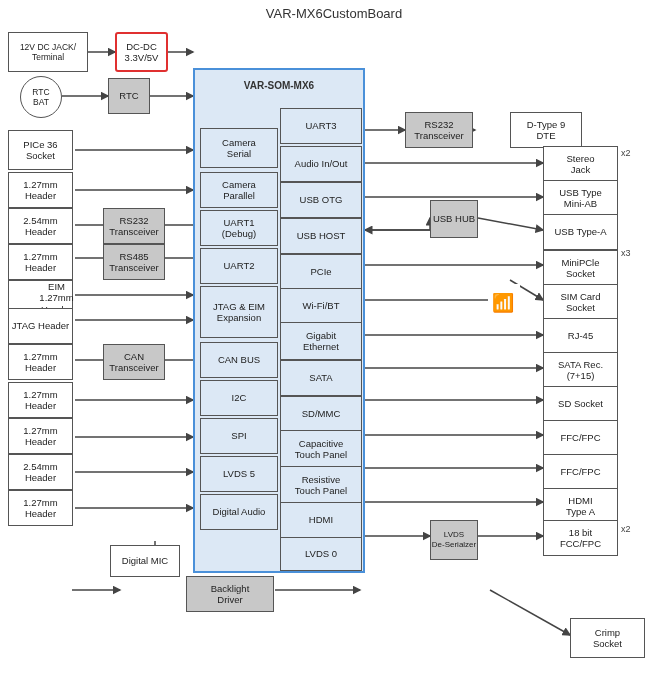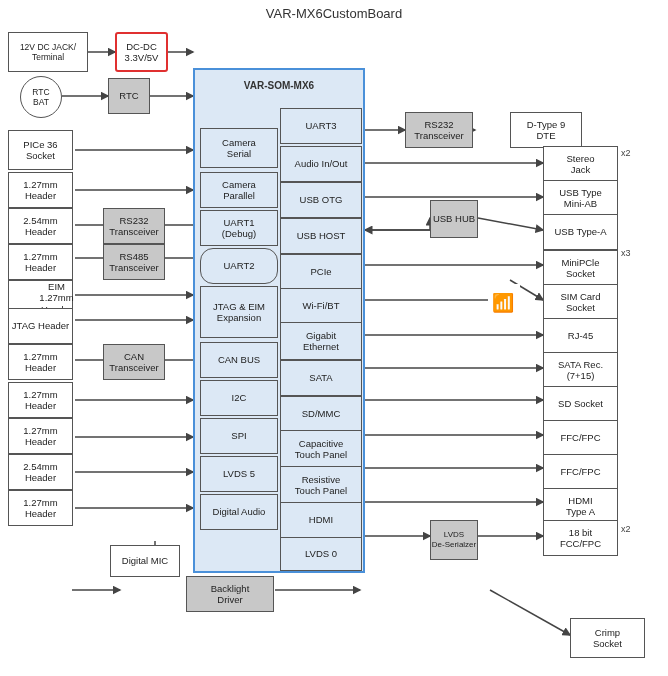--- a/index.html
+++ b/index.html
@@ -190,21 +190,21 @@
   </div>
 
   <div class="box light-blue-bg" style="left:200px;top:172px;width:78px;height:36px;">
     <span>Camera<br>Parallel</span>
   </div>
 
   <div class="box light-blue-bg" style="left:200px;top:210px;width:78px;height:36px;">
     <span>UART1<br>(Debug)</span>
   </div>
 
-  <div class="box light-blue-bg" style="left:200px;top:248px;width:78px;height:36px;border-radius:13px;">
+  <div class="box light-blue-bg" style="left:200px;top:248px;width:78px;height:36px;">
     <span>UART2</span>
   </div>
 
   <div class="box light-blue-bg" style="left:200px;top:286px;width:78px;height:52px;">
     <span>JTAG &amp; EIM<br>Expansion</span>
   </div>
 
   <div class="box light-blue-bg" style="left:200px;top:342px;width:78px;height:36px;">
     <span>CAN BUS</span>
   </div>

